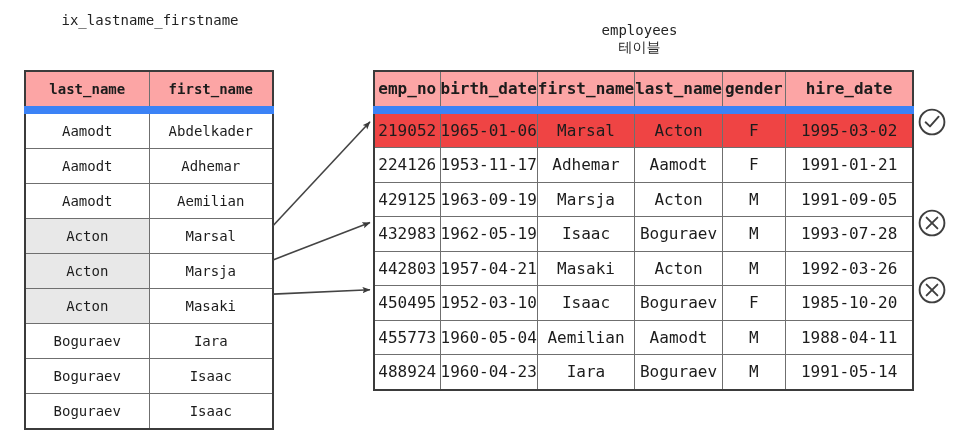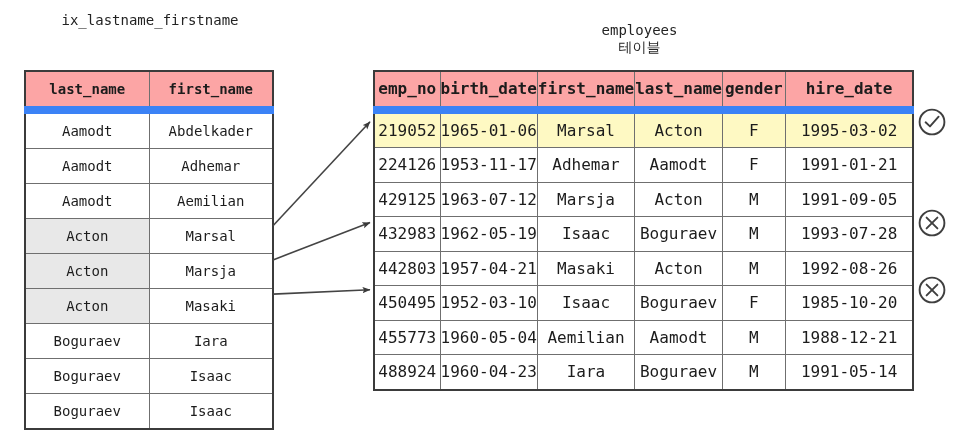--- a/index.html
+++ b/index.html
@@ -85,21 +85,21 @@
   #emp-table th, #emp-table td {
     height: 33.5px;
     font-size: 16px;
   }
   #emp-table col.c-empno  { width: 66px; }
   #emp-table col.c-birth  { width: 93px; }
   #emp-table col.c-first  { width: 96px; }
   #emp-table col.c-last   { width: 87px; }
   #emp-table col.c-gender { width: 63px; }
   #emp-table col.c-hire   { width: 128px; }
-  #emp-table tr.row-hl td { background: #fef9c3; }
+  #emp-table tr.row-hl td { background: #ef4444; }
 
   
   #arrow-layer {
     position: absolute;
     left: 0;
     top: 0;
     width: 971px;
     height: 440px;
     pointer-events: none;
   }
@@ -205,57 +205,57 @@
       <tr>
         <td>224126</td>
         <td>1953-11-17</td>
         <td>Adhemar</td>
         <td>Aamodt</td>
         <td>F</td>
         <td>1991-01-21</td>
       </tr>
       <tr>
         <td>429125</td>
-        <td>1963-07-12</td>
+        <td>1963-09-19</td>
         <td>Marsja</td>
         <td>Acton</td>
         <td>M</td>
         <td>1991-09-05</td>
       </tr>
       <tr>
         <td>432983</td>
         <td>1962-05-19</td>
         <td>Isaac</td>
         <td>Boguraev</td>
         <td>M</td>
         <td>1993-07-28</td>
       </tr>
       <tr>
         <td>442803</td>
         <td>1957-04-21</td>
         <td>Masaki</td>
         <td>Acton</td>
         <td>M</td>
-        <td>1992-08-26</td>
+        <td>1992-03-26</td>
       </tr>
       <tr>
         <td>450495</td>
         <td>1952-03-10</td>
         <td>Isaac</td>
         <td>Boguraev</td>
         <td>F</td>
         <td>1985-10-20</td>
       </tr>
       <tr>
         <td>455773</td>
         <td>1960-05-04</td>
         <td>Aemilian</td>
         <td>Aamodt</td>
         <td>M</td>
-        <td>1988-12-21</td>
+        <td>1988-04-11</td>
       </tr>
       <tr>
         <td>488924</td>
         <td>1960-04-23</td>
         <td>Iara</td>
         <td>Boguraev</td>
         <td>M</td>
         <td>1991-05-14</td>
       </tr>
     </tbody>

